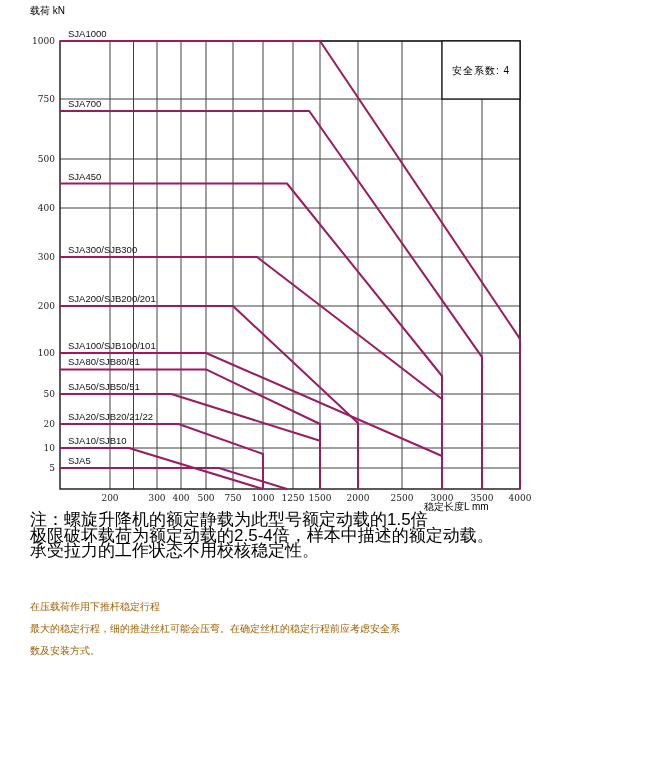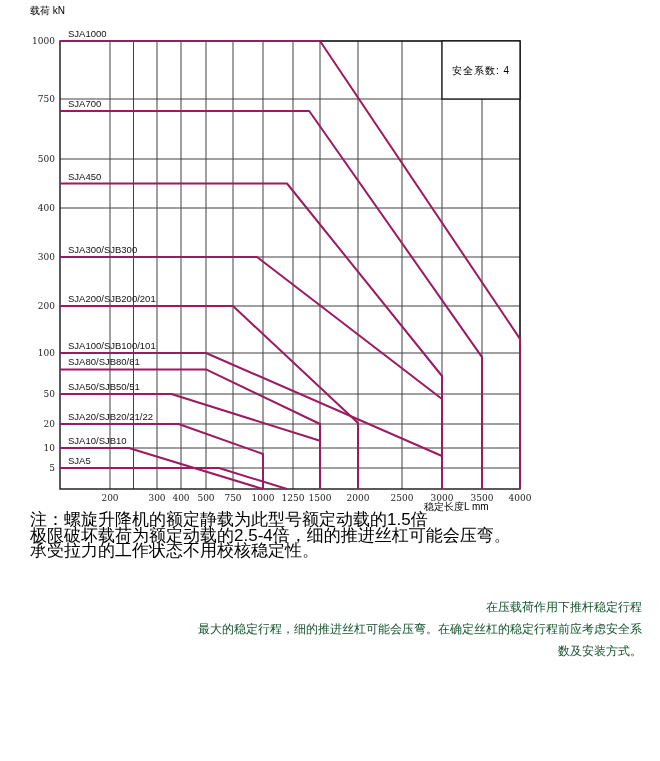--- a/index.html
+++ b/index.html
@@ -2,21 +2,21 @@
 <html><head>
 <meta charset="utf-8">
 <style>
   html,body{margin:0;padding:0;background:#fff;}
   body{width:660px;height:761px;position:relative;overflow:hidden;
        font-family:"Liberation Sans","DejaVu Sans",sans-serif;color:#000;}
   #chart-wrap{position:absolute;left:0;top:0;width:660px;height:514px;}
   .notes{position:absolute;left:30px;top:512px;width:610px;
          font-size:17px;line-height:15.5px;color:#000;}
   .section{position:absolute;left:30px;top:596px;width:612px;
-           font-size:12px;line-height:22px;color:#14532d;text-align:right;}
+           font-size:10px;line-height:22px;color:#a16207;}
   .def-line{padding-left:77px;}
   .def-term{display:inline-block;width:33px;}
   svg text{font-family:"Liberation Sans","DejaVu Sans",sans-serif;}
   svg text.tick{font-family:"DejaVu Serif",serif;font-size:9px;fill:#222;}
   svg text.series-label{font-size:9.5px;fill:#111;}
   svg text.axis-title{font-size:10px;fill:#000;}
   svg text.anno{font-size:10px;fill:#000;letter-spacing:1px;}
 </style>
 </head>
 <body>
@@ -97,21 +97,21 @@
       <text x="442" y="501" text-anchor="middle" class="tick">3000</text>
       <text x="482" y="501" text-anchor="middle" class="tick">3500</text>
       <text x="520" y="501" text-anchor="middle" class="tick">4000</text>
       <text x="30" y="14" class="axis-title">载荷 kN</text>
       <text x="424" y="510" class="axis-title">稳定长度L mm</text>
     </svg>
 </div>
 
 <div class="notes">
   <div>注：螺旋升降机的额定静载为此型号额定动载的1.5倍</div>
-  <div>极限破坏载荷为额定动载的2.5-4倍，细的推进丝杠可能会压弯。</div>
+  <div>极限破坏载荷为额定动载的2.5-4倍，样本中描述的额定动载。</div>
   <div>承受拉力的工作状态不用校核稳定性。</div>
 </div>
 
 <div class="section">
   <div>在压载荷作用下推杆稳定行程</div>
   <div>最大的稳定行程，细的推进丝杠可能会压弯。在确定丝杠的稳定行程前应考虑安全系</div>
   <div>数及安装方式。</div>
 </div>
 
 </body></html>

